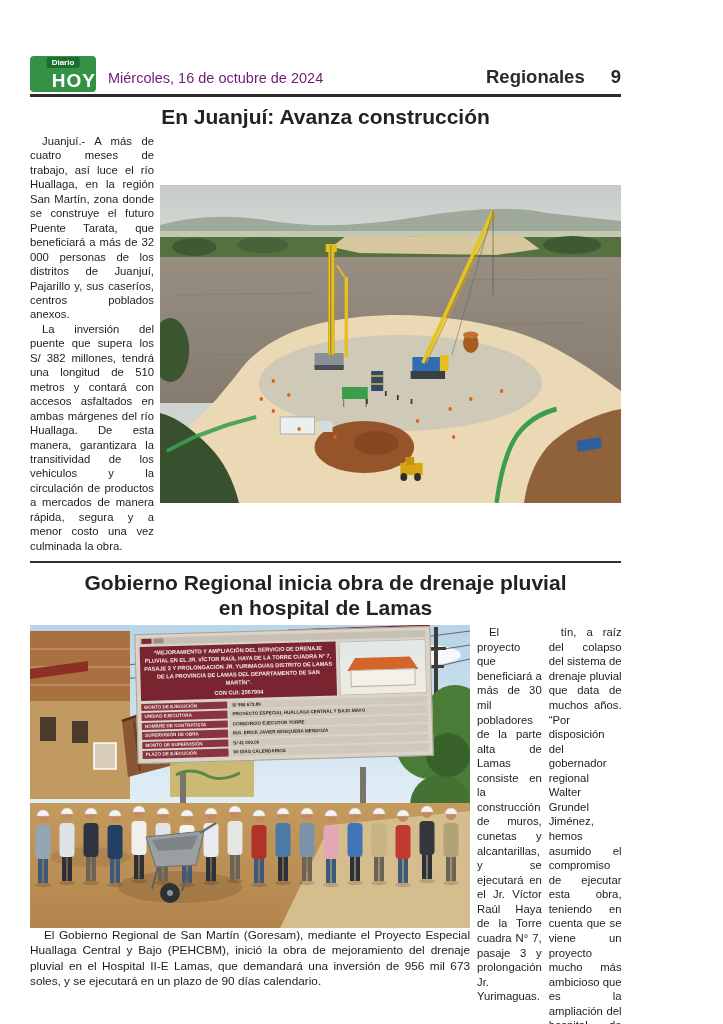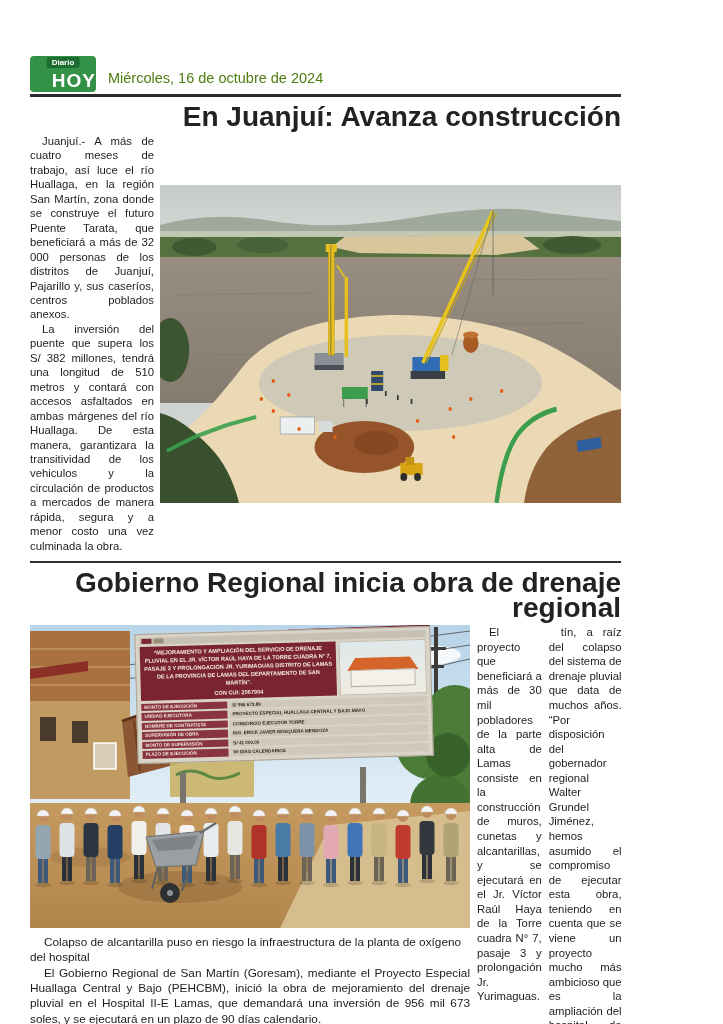--- a/index.html
+++ b/index.html
@@ -7,28 +7,28 @@
   body { width:723px; height:1024px; font-family:"Liberation Sans", sans-serif; color:#1c1c1c; overflow:hidden; }
   .page { width:649px; height:1024px; padding:54px 28px 0 30px; background:#fff; position:relative; }
 
   
   .header { display:flex; align-items:flex-end; height:38px; }
   .logo { width:66px; height:36px; background:#339246; border-radius:4px; position:relative; flex:0 0 auto; }
   .logo-tab { position:absolute; top:1px; left:50%; transform:translateX(-50%); background:#1d6c30; color:#fff;
               font-size:8px; font-weight:bold; padding:0 5px; border-radius:2px; line-height:11px; }
   .logo-main { position:absolute; bottom:0; width:100%; text-align:right; color:#fff; font-weight:bold;
                font-size:19px; letter-spacing:1px; line-height:22px; }
-  .hdr-date { font-size:14.5px; color:#4d7c0f; margin-left:12px; padding-bottom:6px; }
+  .hdr-date { font-size:14.5px; color:#701a75; margin-left:12px; padding-bottom:6px; }
   .hdr-right { margin-left:auto; padding-bottom:4px; display:flex; align-items:baseline; gap:26px; }
   .hdr-section { font-size:18.5px; font-weight:bold; color:#2a2a2a; }
   .hdr-page { font-size:18.5px; font-weight:bold; color:#2a2a2a; }
   .header-rule { height:3px; background:#2b2b2b; margin-top:2px; }
 
   
-  h1.headline { text-align:right; font-size:28px; line-height:25px; font-weight:bold; color:#222; margin:7px 0 5px 0; }
+  h1.headline { text-align:center; font-size:21px; line-height:25px; font-weight:bold; color:#222; margin:7px 0 5px 0; }
 
   
   .a1-row { display:flex; gap:6px;align-items:center; }
   .a1-col { width:124px; flex:0 0 auto; font-size:11.3px; line-height:1.28; text-align:justify; color:#1d1d1d; }
   .a1-col p, .a2-col p { text-indent:12px; }
   .photo1 { flex:1; height:318px; overflow:hidden; position:relative; background:#cfd4d0; }
   .photo1 svg { display:block; width:100%; height:100%; }
 
   .divider { height:2px; background:#2e2e2e; margin:8px 0 2px 0; }
 
@@ -70,20 +70,24 @@
 <body>
 
 <div class="page">
 
   <div class="header">
     <div class="logo">
       <div class="logo-tab">Diario</div>
       <div class="logo-main">HOY</div>
     </div>
     <div class="hdr-date">Miércoles, 16 de octubre de 2024</div>
+    <div class="hdr-right">
+      <span class="hdr-section">Regionales</span>
+      <span class="hdr-page">9</span>
+    </div>
   </div>
   <div class="header-rule"></div>
 
   <h1 class="headline">
     <span>En Juanjuí: Avanza construcción</span><br>
   </h1>
 
   <div class="a1-row">
     <div class="a1-col">
       <p>Juanjuí.- A más de cuatro meses de trabajo, así luce el río Huallaga, en la región San Martín, zona donde se construye el futuro Puente Tarata, que beneficiará a más de 32 000 personas de los distritos de Juanjuí, Pajarillo y, sus caseríos, centros poblados anexos.</p>
@@ -189,21 +193,22 @@
           <circle cx="284" cy="292" r="4" fill="#2e2e2e"></circle>
             <circle cx="300" cy="292" r="4" fill="#2e2e2e"></circle>
         </g>
       </svg>
     </div>
   </div>
 
   <div class="divider"></div>
 
   <h1 class="headline">
-    <span>Gobierno Regional inicia obra de drenaje regional</span><br>
+    <span>Gobierno Regional inicia obra de drenaje pluvial</span><br>
+    <span>en hospital de Lamas</span>
   </h1>
 
   <div class="a2-row">
     <div class="a2-left">
 
       <div class="photo2">
         <svg class="scene" viewBox="0 0 440 303" preserveAspectRatio="none">
           <defs>
             <linearGradient id="sky2" x1="0" y1="0" x2="0" y2="1">
               <stop offset="0" stop-color="#b8d4e8"></stop>
@@ -463,21 +468,20 @@
             <div class="sign-row">
               <div class="lbl">PLAZO DE EJECUCIÓN</div>
               <div class="val">90 DÍAS CALENDARIOS</div>
             </div>
           </div>
         </div>
 
         <div class="gov-banner">WALTER GRUNDEL JIMÉNEZ</div>
       </div>
 
-      <p class="caption">Colapso de alcantarilla puso en riesgo la infraestructura de la planta de oxígeno del hospital</p>
       <p class="bp">El Gobierno Regional de San Martín (Goresam), mediante el Proyecto Especial Huallaga Central y Bajo (PEHCBM), inició la obra de mejoramiento del drenaje pluvial en el Hospital II-E Lamas, que demandará una inversión de 956 mil 673 soles, y se ejecutará en un plazo de 90 días calendario.</p>
 
     </div>
 
     <div class="a2-col">
       <p>El proyecto que beneficiará a más de 30 mil pobladores de la parte alta de Lamas consiste en la construcción de muros, cunetas y alcantarillas, y se ejecutará en el Jr. Víctor Raúl Haya de la Torre cuadra N° 7, pasaje 3 y prolongación Jr. Yurimaguas.</p>
 
     </div>
     <div class="a2-col">
       <p>tín, a raíz del colapso del sistema de drenaje pluvial que data de muchos años. “Por disposición del gobernador regional Walter Grundel Jiménez, hemos asumido el compromiso de ejecutar esta obra, teniendo en cuenta que se viene un proyecto mucho más ambicioso que es la ampliación del hospital de Lamas, cuyo presupuesto sobrepasa los 170 millones de soles, y ya está a finales de entregarse el expediente técnico”, agrego.</p>

